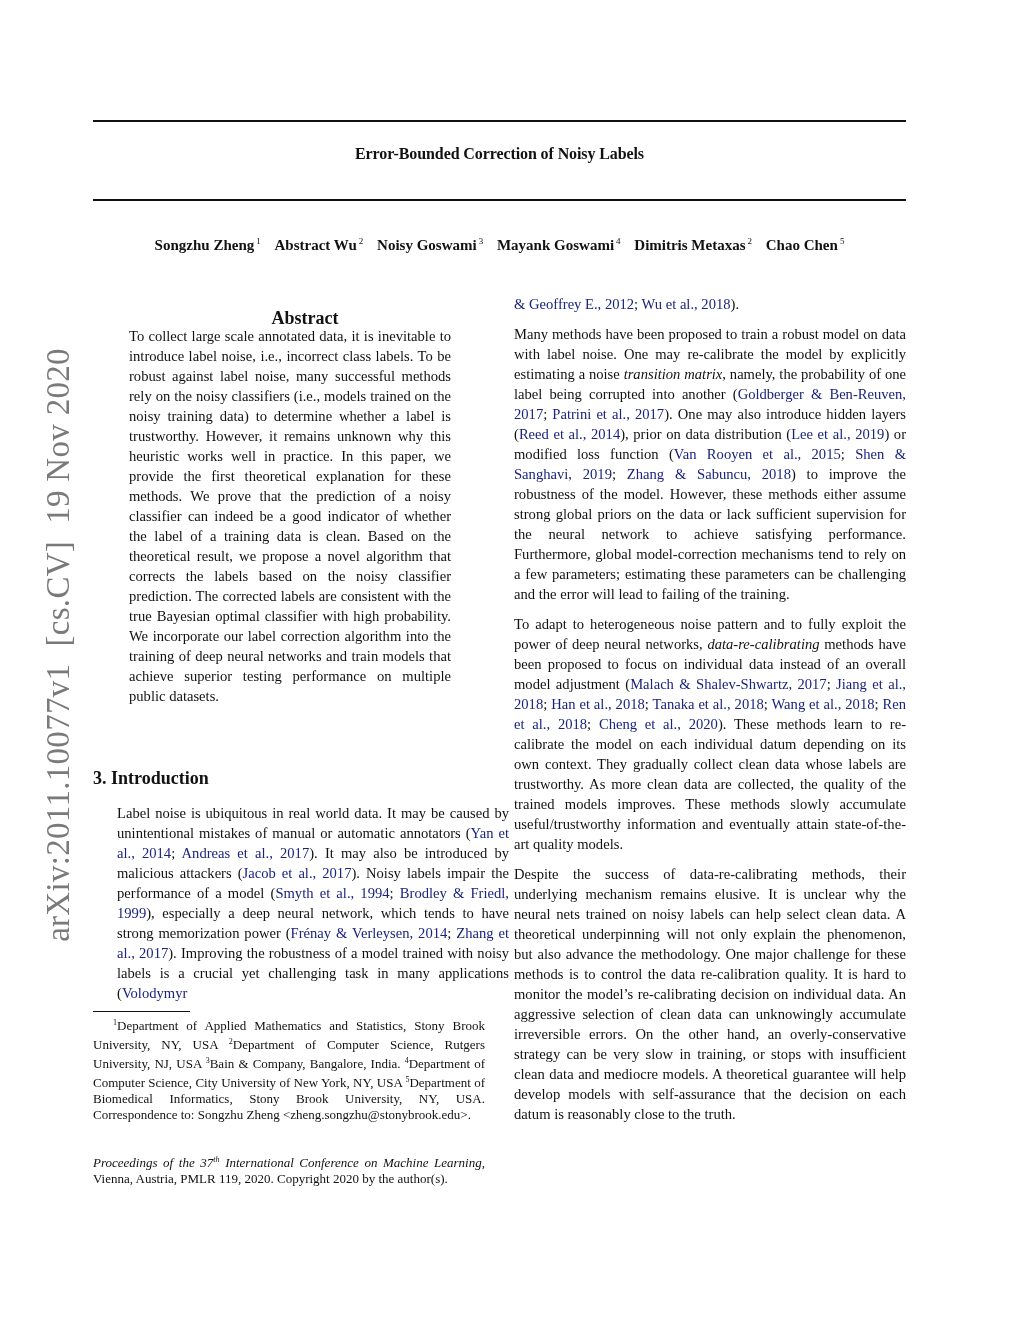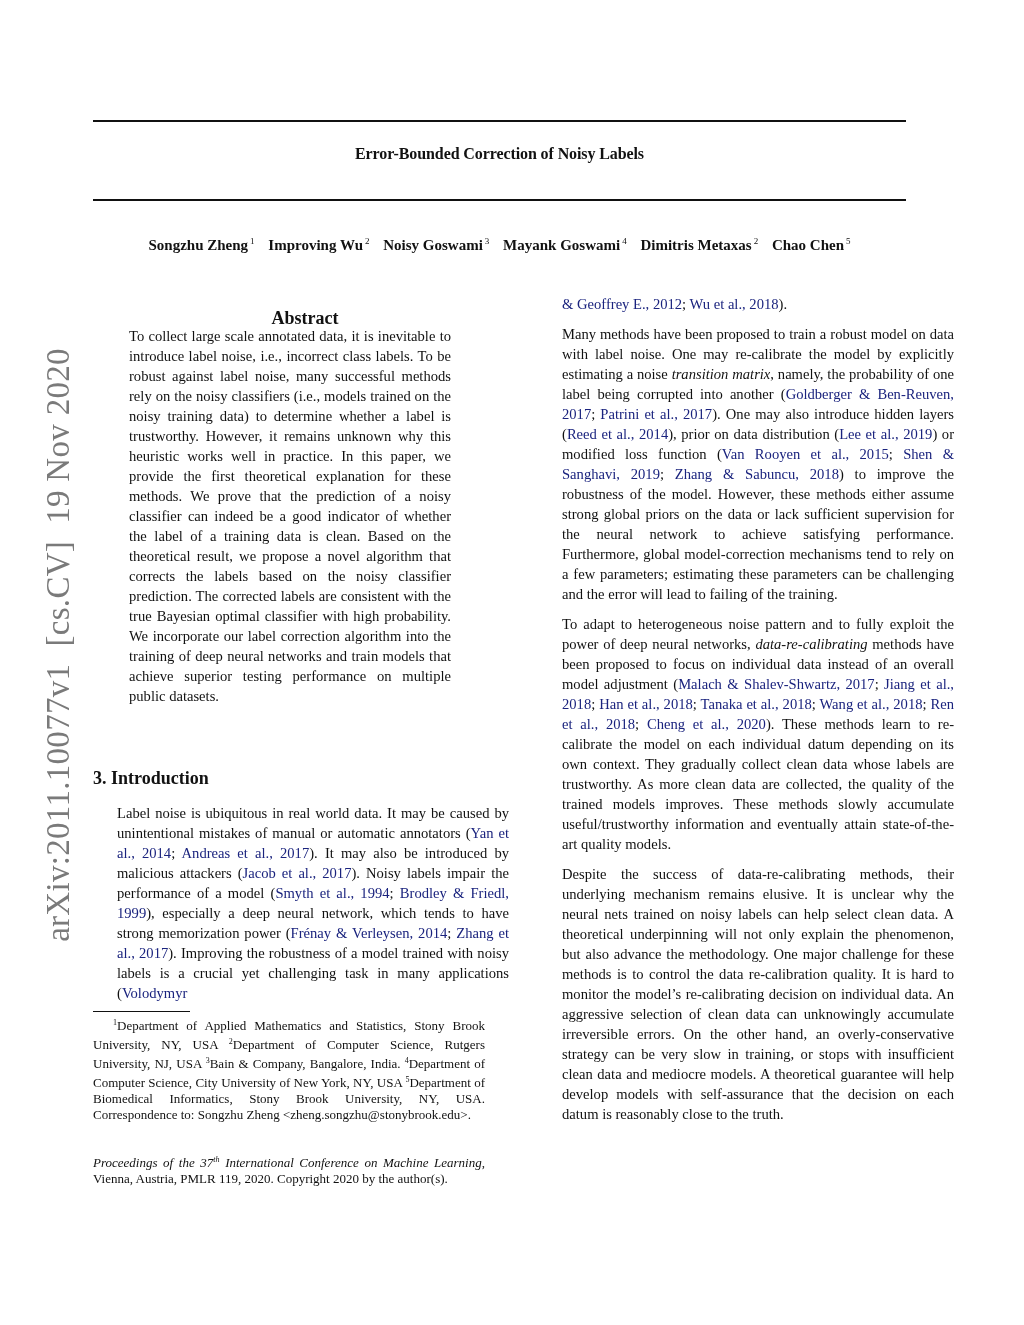--- a/index.html
+++ b/index.html
@@ -9,21 +9,21 @@
   .title { position: absolute; left: 93px; width: 813px; top: 145px; text-align: center;
            font-weight: bold; font-size: 16px; letter-spacing: -0.1px; }
   .authors { position: absolute; left: 93px; width: 813px; top: 236px; text-align: center;
              font-weight: bold; font-size: 15px; white-space: nowrap; }
   .authors .au { margin: 0 5px; text-align: center; }
   .authors sup { font-weight: normal; font-size: 9px; vertical-align: 6px; margin-left: 2px; }
   .arxiv { position: absolute; left: 58px; top: 645px; transform: translate(-50%, -50%) rotate(-90deg);
            white-space: nowrap; font-size: 33px; color: #7a7a7a; letter-spacing: 0.3px; }
   .col { position: absolute; width: 392px; font-size: 14.6px; line-height: 20px; text-align: justify; }
   .col-left { left: 93px; margin-left: 24px; }
-  .col-right { left: 514px; margin-left: 48px; }
+  .col-right { left: 514px; }
   .abs-heading { position: absolute; left: 93px; width: 392px; top: 292px; text-align: center;
                  font-weight: bold; font-size: 18px; }
   .abstract { position: absolute; left: 129px; width: 322px; top: 326px; font-size: 14.6px; line-height: 20px;
               text-align: justify; }
   .sec-heading { position: absolute; left: 93px; top: 768px; font-weight: bold; font-size: 18px; }
   p { margin: 0; }
   .cite { color: #1a237e; }
   .it { font-style: italic; }
   .fn-rule { position: absolute; left: 93px; top: 1011px; width: 97px; height: 1px; background: #111; }
   .footnote { position: absolute; left: 93px; width: 392px; top: 1015px; font-size: 13px; line-height: 16px;
@@ -35,21 +35,21 @@
 </style>
 </head>
 <body>
 
 <div class="rule" style="top:120px;"></div>
 <h1 class="title" style="margin:0;">Error-Bounded Correction of Noisy Labels</h1>
 <div class="rule" style="top:199px;"></div>
 
 <div class="authors">
   <span class="au"><span>Songzhu Zheng</span><sup>1</sup></span>
-  <span class="au"><span>Improving Wu</span><sup>2</sup></span>
+  <span class="au"><span>Abstract Wu</span><sup>2</sup></span>
   <span class="au"><span>Noisy Goswami</span><sup>3</sup></span>
   <span class="au"><span>Mayank Goswami</span><sup>4</sup></span>
   <span class="au"><span>Dimitris Metaxas</span><sup>2</sup></span>
   <span class="au"><span>Chao Chen</span><sup>5</sup></span>
 </div>
 
 <div class="arxiv" style="white-space:pre;">arXiv:2011.10077v1  [cs.CV]  19 Nov 2020</div>
 
 <h2 class="abs-heading" style="margin:16px;">Abstract</h2>
 <p class="abstract">To collect large scale annotated data, it is inevitable to introduce label noise, i.e., incorrect class labels. To be robust against label noise, many successful methods rely on the noisy classifiers (i.e., models trained on the noisy training data) to determine whether a label is trustworthy. However, it remains unknown why this heuristic works well in practice. In this paper, we provide the first theoretical explanation for these methods. We prove that the prediction of a noisy classifier can indeed be a good indicator of whether the label of a training data is clean. Based on the theoretical result, we propose a novel algorithm that corrects the labels based on the noisy classifier prediction. The corrected labels are consistent with the true Bayesian optimal classifier with high probability. We incorporate our label correction algorithm into the training of deep neural networks and train models that achieve superior testing performance on multiple public datasets.</p>

